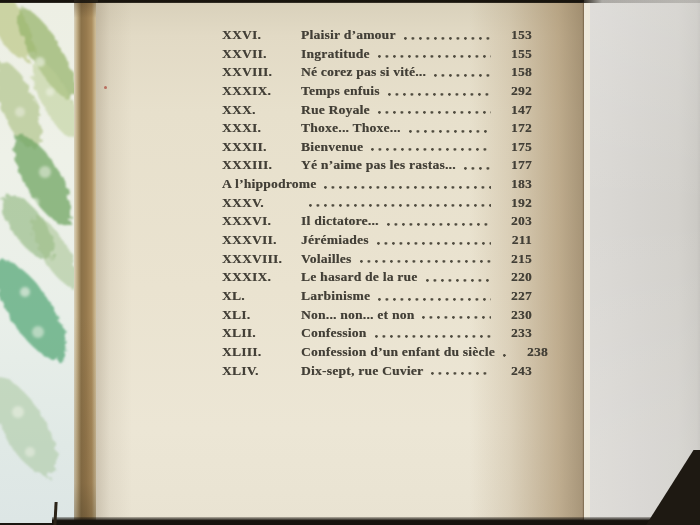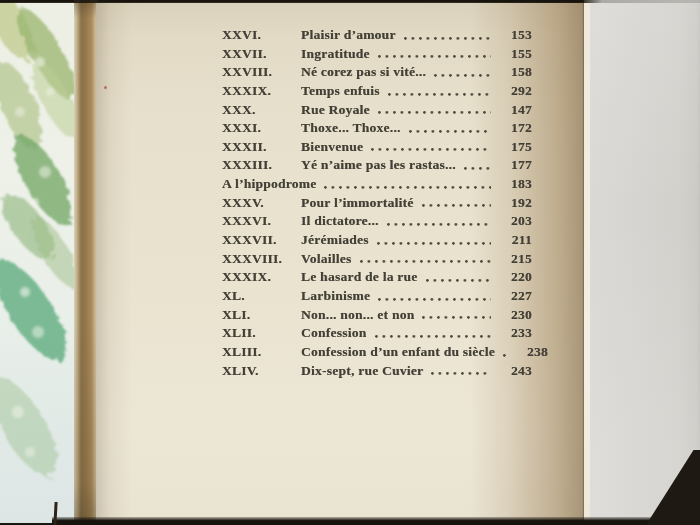--- a/index.html
+++ b/index.html
@@ -193,21 +193,20 @@
       <span class="toc-leader"></span>
       <span class="toc-page">177</span>
     </div>
       <div class="toc-row">
       <span class="toc-title">A l’hippodrome</span>
       <span class="toc-leader"></span>
       <span class="toc-page">183</span>
     </div>
       <div class="toc-row">
       <span class="toc-numeral">XXXV.</span>
-      <span class="toc-title">Pour l’immortalité</span>
       <span class="toc-leader"></span>
       <span class="toc-page">192</span>
     </div>
       <div class="toc-row">
       <span class="toc-numeral">XXXVI.</span>
       <span class="toc-title">Il dictatore...</span>
       <span class="toc-leader"></span>
       <span class="toc-page">203</span>
     </div>
       <div class="toc-row">

